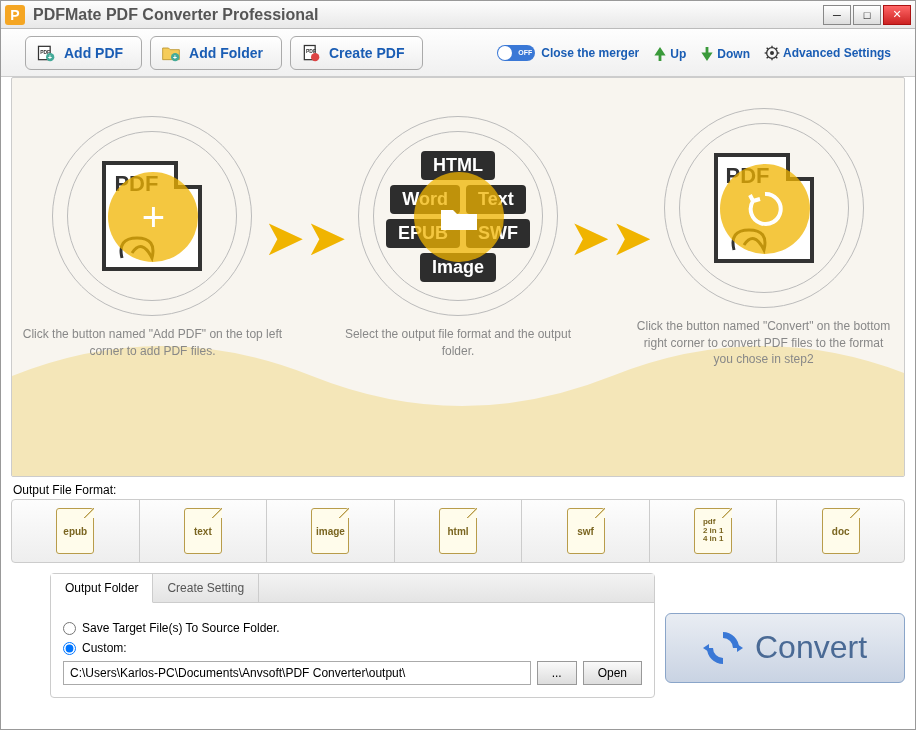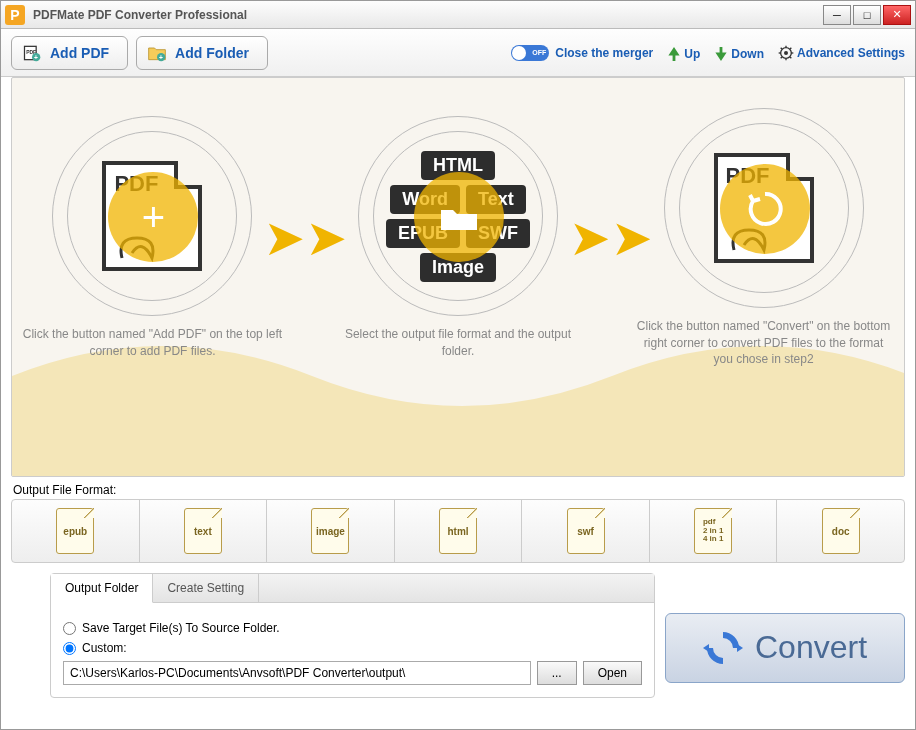--- a/index.html
+++ b/index.html
@@ -2,26 +2,26 @@
 <html><head>
 <meta charset="utf-8">
 <style>
 * { margin: 0; padding: 0; box-sizing: border-box; font-family: Arial, sans-serif; }
 body { background: #fff; width: 916px; height: 730px; overflow: hidden; }
 
 .window { border: 1px solid #999; height: 730px; display: flex; flex-direction: column; }
 
 .titlebar { height: 28px; background: linear-gradient(#fdfdfd, #e8e8e8); border-bottom: 1px solid #bbb; display: flex; align-items: center; padding: 0 4px; }
 .titlebar .logo { width: 20px; height: 20px; background: #f5a623; border-radius: 3px; display: flex; align-items: center; justify-content: center; color: #fff; font-weight: bold; font-size: 14px; margin-right: 8px; }
-.titlebar .title { flex: 1; color: #555; font-size: 12px; font-weight: bold; }
+.titlebar .title { flex: 1; color: #555; font-size: 16px; font-weight: bold; }
 .winbtns { display: flex; gap: 2px; }
 .winbtn { width: 28px; height: 20px; border: 1px solid #888; background: linear-gradient(#fff,#ddd); display: flex; align-items: center; justify-content: center; font-size: 11px; cursor: pointer; }
 .winbtn.close { background: linear-gradient(#f66,#c22); color: #fff; border-color: #a11; }
 
-.toolbar { height: 48px; background: linear-gradient(#fefefe,#f0f0f0); border-bottom: 1px solid #ccc; display: flex; align-items: center; padding: 0 10px; gap: 8px; }
+.toolbar { height: 48px; background: linear-gradient(#fefefe,#f0f0f0); border-bottom: 1px solid #ccc; display: flex; align-items: center; padding: 0 24px; gap: 8px; }
 .tbtn { height: 34px; padding: 0 18px 0 10px; border: 1px solid #aaa; border-radius: 6px; background: linear-gradient(#fff,#eee); display: flex; align-items: center; gap: 8px; color: #1a5db4; font-weight: bold; font-size: 14px; cursor: pointer; }
 .tbtn svg { width: 20px; height: 20px; }
 .toolbar-right { margin-left: auto; display: flex; align-items: flex-end; gap: 14px; font-size: 12px; color: #1a5db4; font-weight: bold; }
 .toggle { width: 38px; height: 16px; background: #3a78d6; border-radius: 8px; position: relative; display: inline-flex; align-items: center; }
 .toggle::after { content:""; width:14px; height:14px; background:#fff; border-radius:50%; position:absolute; left:1px; top:1px; }
 .toggle-txt { font-size:7px; color:#fff; position:absolute; right:3px; }
 .arrbtn { display: flex; align-items: center; gap: 3px; cursor: pointer; }
 .gearicon { width:16px; height:16px; }
 
 .stage { flex: 0 0 400px; background: #f8f5ef; border: 1px solid #ccc; margin: 0 10px; border-radius: 2px; position: relative; overflow: hidden; }
@@ -87,20 +87,28 @@
         </svg>
       <span>Add PDF</span>
     </div>
     <div class="tbtn">
       <svg viewBox="0 0 24 24">
           <path d="M2 6 h7 l2 2 h11 v12 h-20 z" fill="#f5cc5a" stroke="#b8922a"></path>
           <circle cx="17" cy="17" r="5" fill="#4a9"></circle>
           <text x="14.5" y="20" font-size="8" fill="#fff">+</text>
         </svg>
       <span>Add Folder</span>
+    </div>
+    <div class="tbtn">
+      <svg viewBox="0 0 24 24">
+          <rect x="4" y="3" width="13" height="17" fill="#fff" stroke="#333" stroke-width="1.5"></rect>
+          <text x="6" y="12" font-size="6" fill="#333">PDF</text>
+          <circle cx="17" cy="17" r="5" fill="#d44"></circle>
+        </svg>
+      <span>Create PDF</span>
     </div>
 
     <div class="toolbar-right">
       <div style="display:flex;align-items:center;gap:6px;">
         <div class="toggle">
             <span class="toggle-txt">OFF</span>
           </div>
         <span>Close the merger</span>
       </div>
       <div class="arrbtn">

